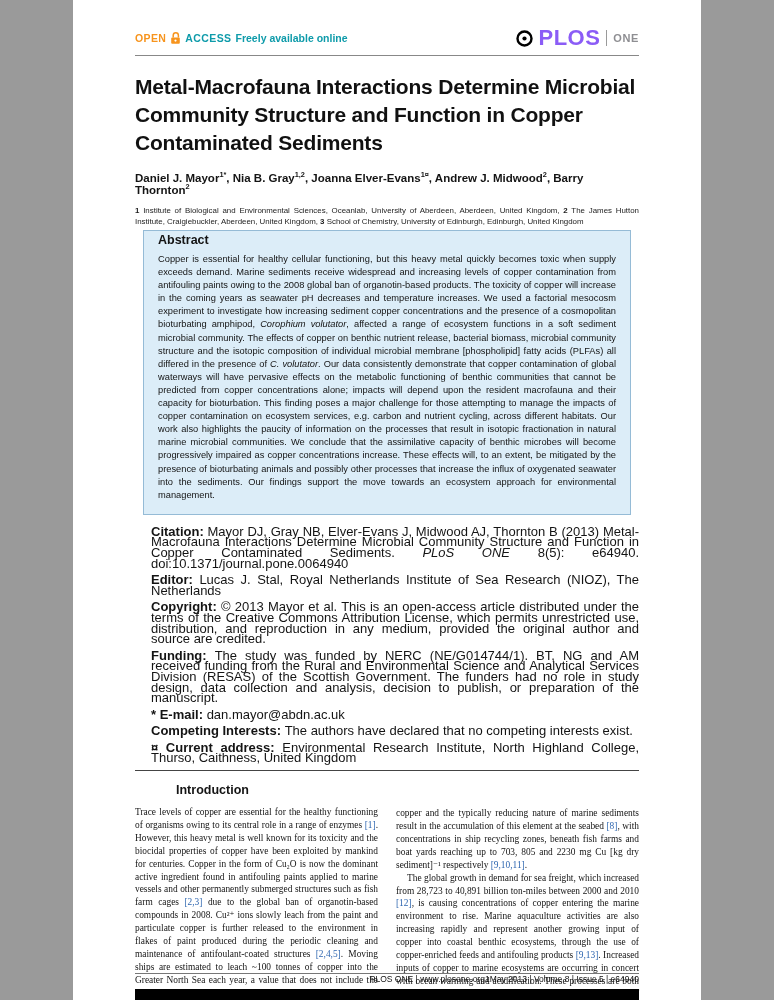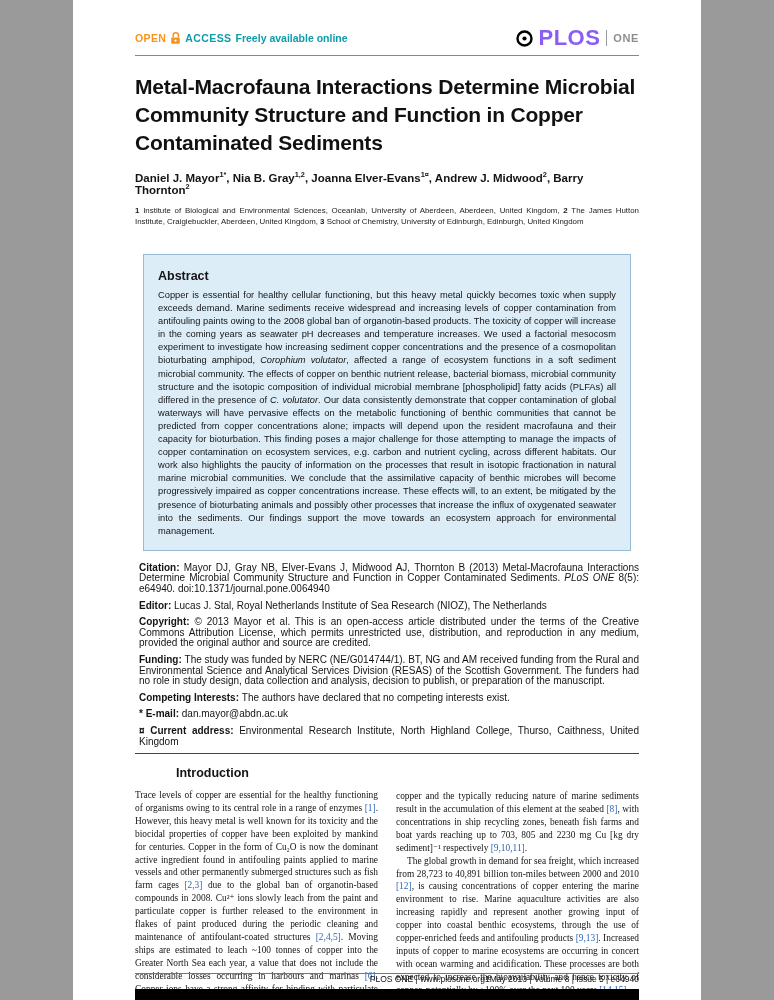--- a/index.html
+++ b/index.html
@@ -22,26 +22,26 @@
   .brand-divider{display:inline-block;width:1px;height:16px;background:#9a9a9a;margin:0 6px;}
   .brand-edition{font-size:11px;font-weight:bold;color:#8E8E92;letter-spacing:.6px;}
   .masthead-rule{margin-top:5px;border-top-color:#888;}
   
   .title{font-size:21px;line-height:28px;font-weight:bold;margin:17px 0 0 0;letter-spacing:-.2px;color:#111;}
   .authors{margin:15px 0 0 0;font-size:11.5px;font-weight:bold;}
   .authors sup{font-size:64%;line-height:0;}
   .affiliations{margin:9px 0 0 0;font-size:7.9px;line-height:11px;text-align:justify;color:#1c1c1c;}
   .affiliations b{font-weight:bold;}
   
-  .abstract-box{margin:27px 8px 0 8px;background:var(--abs-bg,#DCEDF8);border:1px solid var(--abs-border,#95BBD6);padding:12px 14px 12px 14px;}
+  .abstract-box{margin:3px 8px 0 8px;background:var(--abs-bg,#DCEDF8);border:1px solid var(--abs-border,#95BBD6);padding:0 14px 12px 14px;}
   .abstract-heading{font-size:12.5px;font-weight:bold;margin:2px 0 6px 0;}
   .abstract-text{font-size:9.3px;line-height:13.1px;text-align:justify;margin:0;}
   
   .meta{margin-top:12px;}
-  .meta p{font-size:10px;line-height:10.6px;margin:0 0 6px 4px;text-align:justify;}
+  .meta p{font-size:13px;line-height:10.6px;margin:0 0 6px 16px;text-align:justify;}
   .meta b{font-weight:bold;}
   .body-rule{margin-top:3px;border-top-color:#444;}
   
   .body-cols{display:flex;gap:18px;margin-top:9px;font-family:"Liberation Serif","DejaVu Serif",serif;}
   .col{flex:1;font-size:9.4px;line-height:12.9px;text-align:justify;min-width:0;}
   .section-heading{font-family:"Liberation Sans","DejaVu Sans",sans-serif;font-size:12.5px;font-weight:bold;margin:4px 0 9px 0;padding-left:41px;}
   .col p{margin:0;}
   .col p + p{text-indent:11px;}
   .col-right{padding-top:27px;}
   .ref{color:var(--link,#2E66B0);}
@@ -92,22 +92,22 @@
   <div class="abstract-box">
     <div class="abstract-heading">Abstract</div>
     <p class="abstract-text">Copper is essential for healthy cellular functioning, but this heavy metal quickly becomes toxic when supply exceeds demand. Marine sediments receive widespread and increasing levels of copper contamination from antifouling paints owing to the 2008 global ban of organotin-based products. The toxicity of copper will increase in the coming years as seawater pH decreases and temperature increases. We used a factorial mesocosm experiment to investigate how increasing sediment copper concentrations and the presence of a cosmopolitan bioturbating amphipod, <i>Corophium volutator</i>, affected a range of ecosystem functions in a soft sediment microbial community. The effects of copper on benthic nutrient release, bacterial biomass, microbial community structure and the isotopic composition of individual microbial membrane [phospholipid] fatty acids (PLFAs) all differed in the presence of <i>C. volutator</i>. Our data consistently demonstrate that copper contamination of global waterways will have pervasive effects on the metabolic functioning of benthic communities that cannot be predicted from copper concentrations alone; impacts will depend upon the resident macrofauna and their capacity for bioturbation. This finding poses a major challenge for those attempting to manage the impacts of copper contamination on ecosystem services, e.g. carbon and nutrient cycling, across different habitats. Our work also highlights the paucity of information on the processes that result in isotopic fractionation in natural marine microbial communities. We conclude that the assimilative capacity of benthic microbes will become progressively impaired as copper concentrations increase. These effects will, to an extent, be mitigated by the presence of bioturbating animals and possibly other processes that increase the influx of oxygenated seawater into the sediments. Our findings support the move towards an ecosystem approach for environmental management.</p>
   </div>
 
   <div class="meta">
       <p><b>Citation: </b>Mayor DJ, Gray NB, Elver-Evans J, Midwood AJ, Thornton B (2013) Metal-Macrofauna Interactions Determine Microbial Community Structure and Function in Copper Contaminated Sediments. <i>PLoS ONE</i> 8(5): e64940. doi:10.1371/journal.pone.0064940</p>
       <p><b>Editor: </b>Lucas J. Stal, Royal Netherlands Institute of Sea Research (NIOZ), The Netherlands</p>
       <p><b>Copyright: </b>© 2013 Mayor et al. This is an open-access article distributed under the terms of the Creative Commons Attribution License, which permits unrestricted use, distribution, and reproduction in any medium, provided the original author and source are credited.</p>
       <p><b>Funding: </b>The study was funded by NERC (NE/G014744/1). BT, NG and AM received funding from the Rural and Environmental Science and Analytical Services Division (RESAS) of the Scottish Government. The funders had no role in study design, data collection and analysis, decision to publish, or preparation of the manuscript.</p>
+      <p><b>* E-mail: </b>dan.mayor@abdn.ac.uk</p>
       <p><b>Competing Interests: </b>The authors have declared that no competing interests exist.</p>
-      <p><b>* E-mail: </b>dan.mayor@abdn.ac.uk</p>
       <p><b>¤ Current address: </b>Environmental Research Institute, North Highland College, Thurso, Caithness, United Kingdom</p>
     </div>
 
   <div class="rule body-rule"></div>
 
   <div class="body-cols">
     <div class="col">
       <h2 class="section-heading">Introduction</h2>
       <div class="col-paras">
           <p>Trace levels of copper are essential for the healthy functioning of organisms owing to its central role in a range of enzymes <span class="ref">[1]</span>. However, this heavy metal is well known for its toxicity and the biocidal properties of copper have been exploited by mankind for centuries. Copper in the form of Cu₂O is now the dominant active ingredient found in antifouling paints applied to marine vessels and other permanently submerged structures such as fish farm cages <span class="ref">[2,3]</span> due to the global ban of organotin-based compounds in 2008. Cu²⁺ ions slowly leach from the paint and particulate copper is further released to the environment in flakes of paint produced during the periodic cleaning and maintenance of antifoulant-coated structures <span class="ref">[2,4,5]</span>. Moving ships are estimated to leach ~100 tonnes of copper into the Greater North Sea each year, a value that does not include the considerable losses occurring in harbours and marinas <span class="ref">[6]</span>. Copper ions have a strong affinity for binding with particulate matter <span class="ref">[7]</span>, which ultimately carries this heavy metal to the seafloor. Relatively low biological demands for</p>

